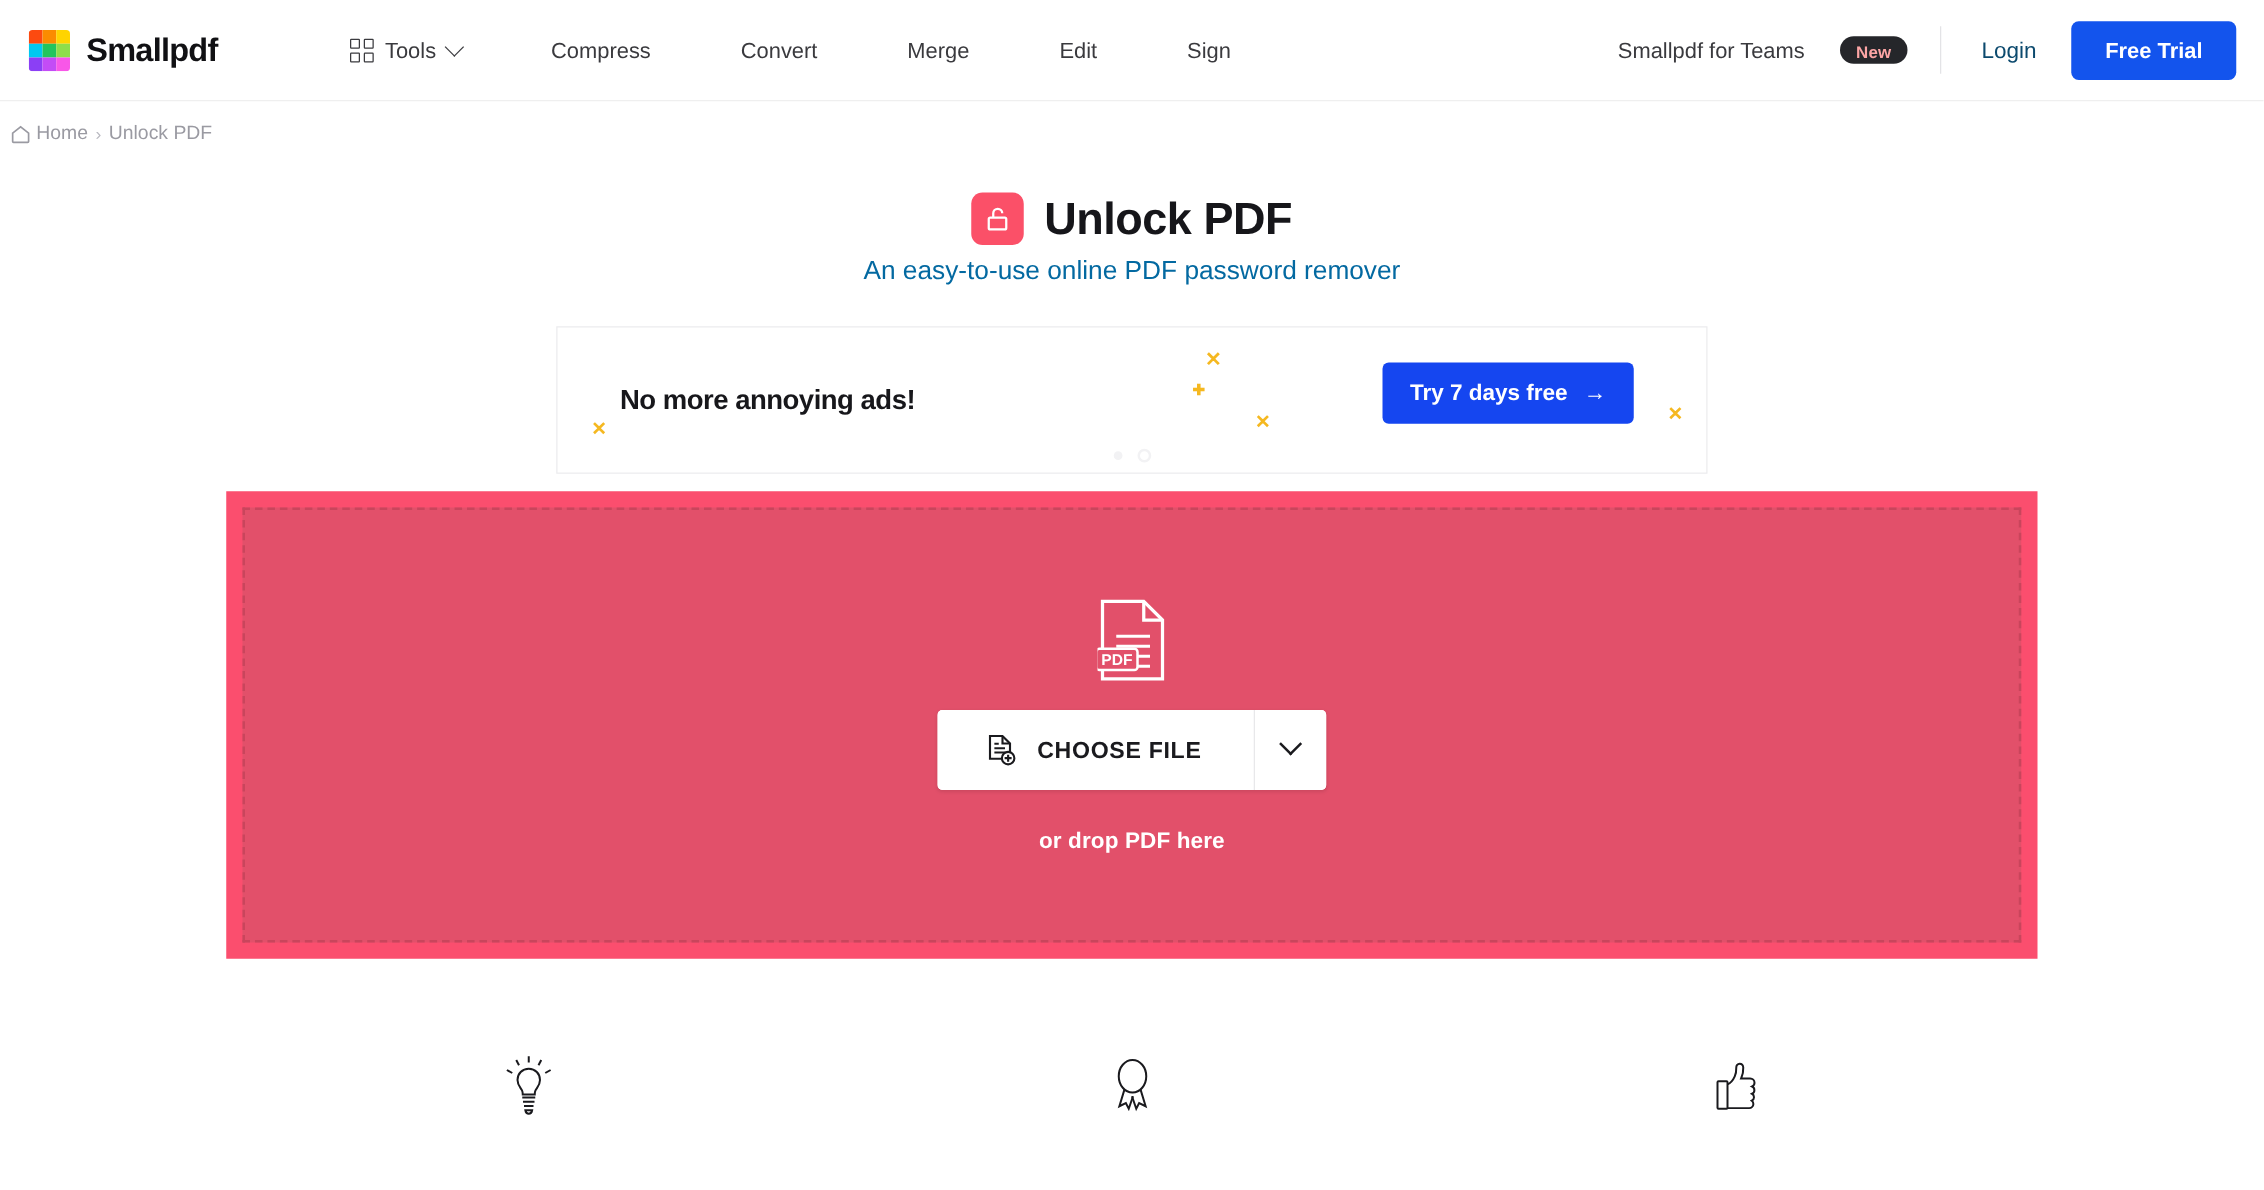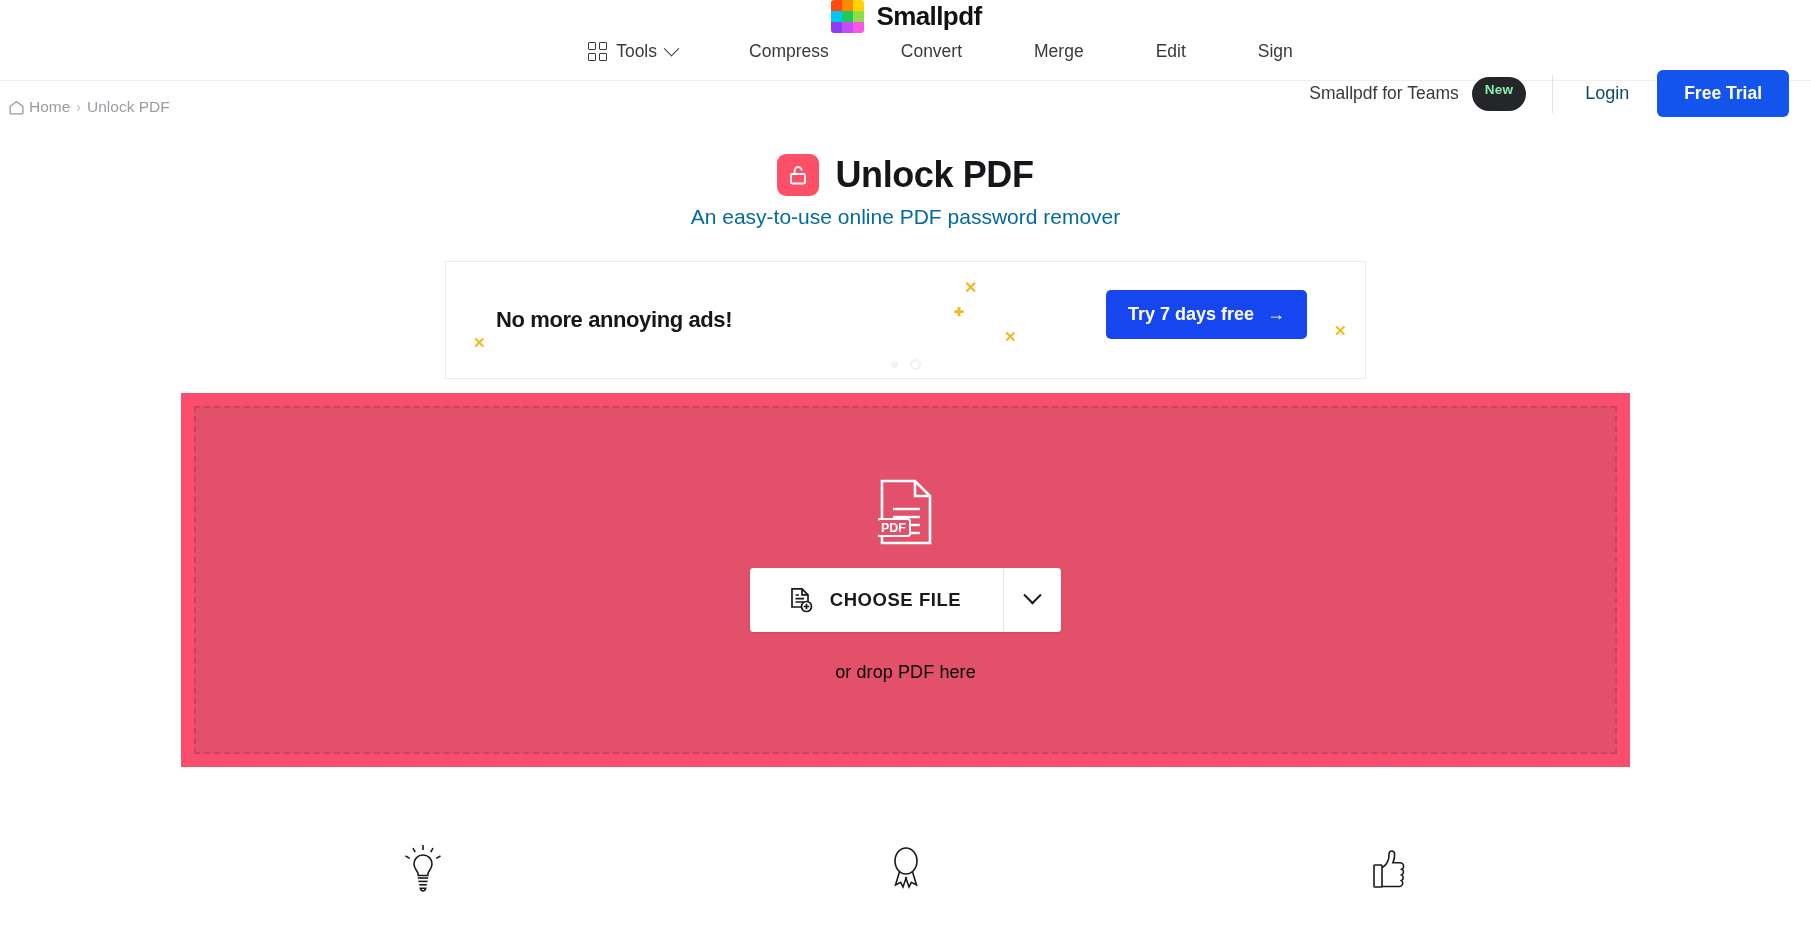--- a/index.html
+++ b/index.html
@@ -14,21 +14,20 @@
   
   .header {
     height: 81px;
     width: 100%;
     display: flex;
     align-items: center;
     padding: 0 22px 0 22px;
     background: #fff;
     border-bottom: 1px solid #efefef;
     position: relative;
-    flex-direction: column;
   }
   .brand { display: flex; align-items: center; gap: 13px; flex: 0 0 auto; margin-left: 1px; }
   .logo-grid {
     width: 33px; height: 33px;
     display: grid;
     grid-template-columns: repeat(3, 1fr);
     grid-template-rows: repeat(3, 1fr);
     border-radius: 3px;
     overflow: hidden;
   }
@@ -77,32 +76,32 @@
     flex: 0 0 auto;
   }
 
   .nav-right {
     margin-left: auto;
     display: flex;
     align-items: center;
     gap: 0;
   }
   .teams-link {
-    display: flex; align-items: center; gap: 13px;
+    display: flex; align-items: flex-end; gap: 28px;
     font-size: 17.5px; color: #3a3a3e;
     cursor: pointer; white-space: nowrap;
     padding-right: 26px;
   }
   .badge-new {
     background: #25262a;
-    color: #86efac;
+    color: #fca5a5;
     font-size: 13.5px;
     font-weight: bold;
     border-radius: 20px;
-    padding: 5px 13px 14px;
+    padding: 5px 13px 2px;
     letter-spacing: 0.2px;
   }
   .divider-v {
     width: 1px; height: 38px;
     background: #e3e3e6;
     margin: 0 0 0 0;
   }
   .login-link {
     font-size: 18px; color: #0c4a6e;
     padding: 0 28px 0 32px;
@@ -258,23 +257,23 @@
     background: #fff;
   }
   .caret-d {
     width: 13px; height: 13px;
     border-right: 2.2px solid #1a1a1e;
     border-bottom: 2.2px solid #1a1a1e;
     transform: rotate(45deg) translate(-3px,-3px);
   }
   .drop-hint {
     margin-top: 30px;
-    color: #000000;
+    color: #ffffff;
     font-size: 18px;
-    font-weight: normal;
+    font-weight: bold;
     letter-spacing: 0.1px;
   }
 
   
   .features {
     display: flex;
     margin-top: 76px;
     padding: 0 181px;
   }
   .feature { flex: 1; display: flex; justify-content: center; }

